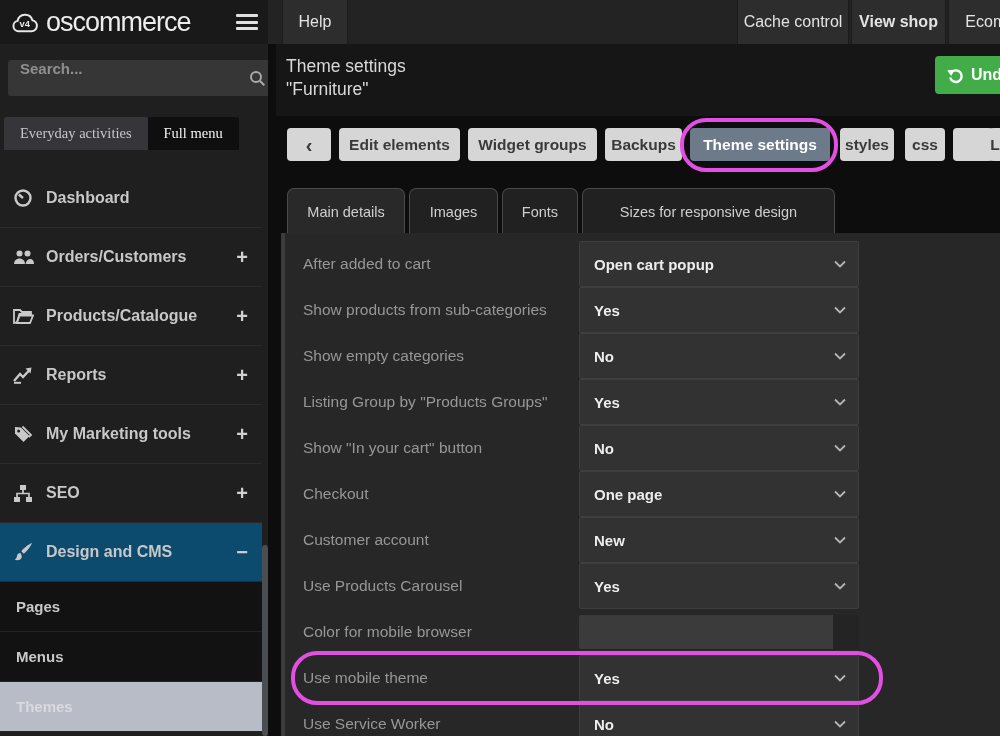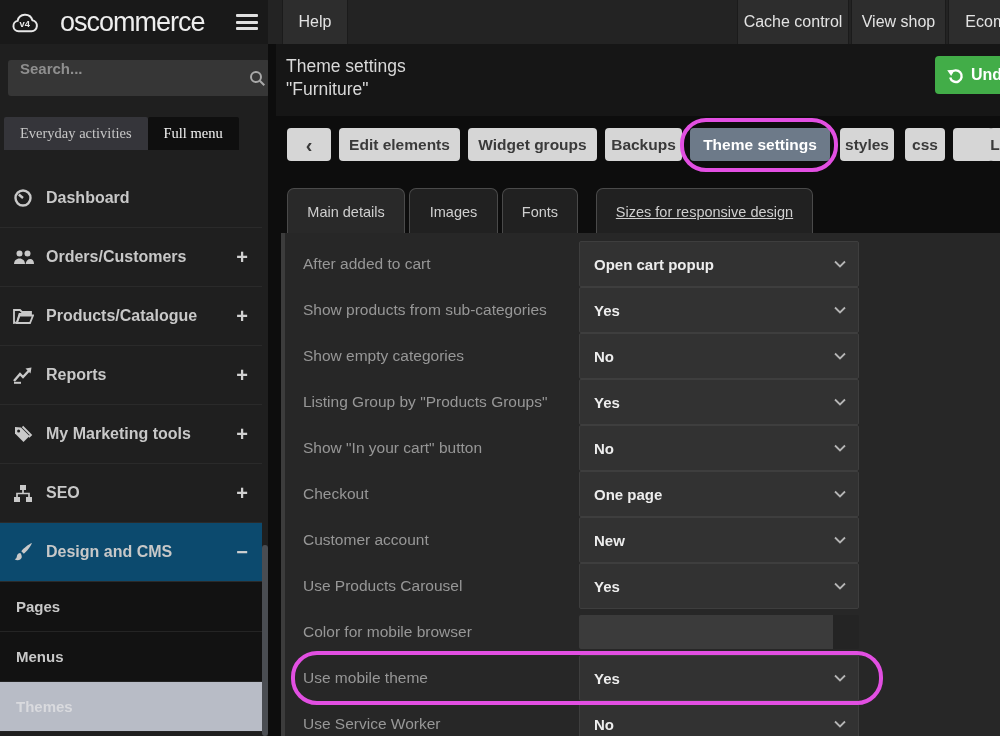--- a/index.html
+++ b/index.html
@@ -3,21 +3,21 @@
 <meta charset="utf-8">
 <style>
   * { margin:0; padding:0; box-sizing:border-box; }
   html,body { width:1000px; height:736px; overflow:hidden; background:#0d0d0d;
     font-family:"Liberation Sans", sans-serif; }
   .app { position:relative; width:1000px; height:736px; }
 
   
   .sidebar { position:absolute; left:0; top:0; width:268px; height:736px; background:#1f1f1f; }
   .logo-bar { position:relative; height:44px; background:#191919; display:flex; align-items:center; padding:0 10px; }
-  .logo { display:flex; align-items:flex-start; gap:20px; }
+  .logo { display:flex; align-items:flex-start; gap:6px; }
   .logo-text { font-size:27px; letter-spacing:-1px; color:#ededed; line-height:1; }
   .hamburger { margin-left:auto; width:22px; height:16px; display:flex; flex-direction:column; justify-content:space-between; cursor:pointer; }
   .hamburger span { display:block; height:3px; background:#e0e0e0; border-radius:1px; }
 
   .search-row { position:absolute; left:8px; top:60px; width:262px; height:36px; background:#363636; border-radius:3px; display:flex; align-items:flex-start;gap:12px; }
   .search-input { flex:1; background:transparent; border:none; outline:none; color:#cfcfcf; font-size:15px; font-weight:bold; padding:0 12px; font-family:"Liberation Sans", sans-serif; }
   .search-input::placeholder { color:#8f8f8f; }
   .search-btn { width:40px; height:36px; display:flex; align-items:center; justify-content:center; cursor:pointer; }
 
   .mode-tabs { position:absolute; left:4px; top:117px; display:flex; }
@@ -206,21 +206,21 @@
     <div class="sb-scrollbar">
       <div class="sb-thumb"></div>
     </div>
   </aside>
 
   <main class="main">
 
     <div class="topbar">
       <div class="topbar-cell" style="left:14px; width:66px;">Help</div>
       <div class="topbar-cell" style="left:469px; width:112px;">Cache control</div>
-      <div class="topbar-cell" style="left:583px; width:95px;">View shop</div>
+      <div class="topbar-cell" style="left:583px; width:95px;font-weight:bold;">View shop</div>
       <div class="topbar-cell" style="left:680px; width:120px;">Ecommerce</div>
     </div>
 
     <div class="page-head">
       <div class="page-title">
         <div>Theme settings</div>
         <div>"Furniture"</div>
       </div>
       <button class="undo-btn">
         <span>
@@ -243,21 +243,21 @@
       <button class="tab-btn" style="left:637px; width:40px;">css</button>
       <button class="tab-btn" style="left:685px; width:28px;padding-left:40px;">js</button>
       <button class="tab-btn" style="left:721px; width:62px;">Layouts</button>
       <div class="ring ring-tabs"></div>
     </div>
 
     <div class="subtabs">
       <div class="subtab active" style="left:19px; width:118px;">Main details</div>
       <div class="subtab" style="left:141px; width:89px;">Images</div>
       <div class="subtab" style="left:234px; width:76px;">Fonts</div>
-      <div class="subtab" style="left:328px; width:217px;text-decoration:underline;">Sizes for responsive design</div>
+      <div class="subtab" style="left:314px; width:253px;">Sizes for responsive design</div>
     </div>
 
     <div class="panel">
       <div class="rows">
 
         <div class="row">
           <div class="row-label">After added to cart</div>
           <div class="select">
             <span class="select-value">Open cart popup</span>
             <span>

